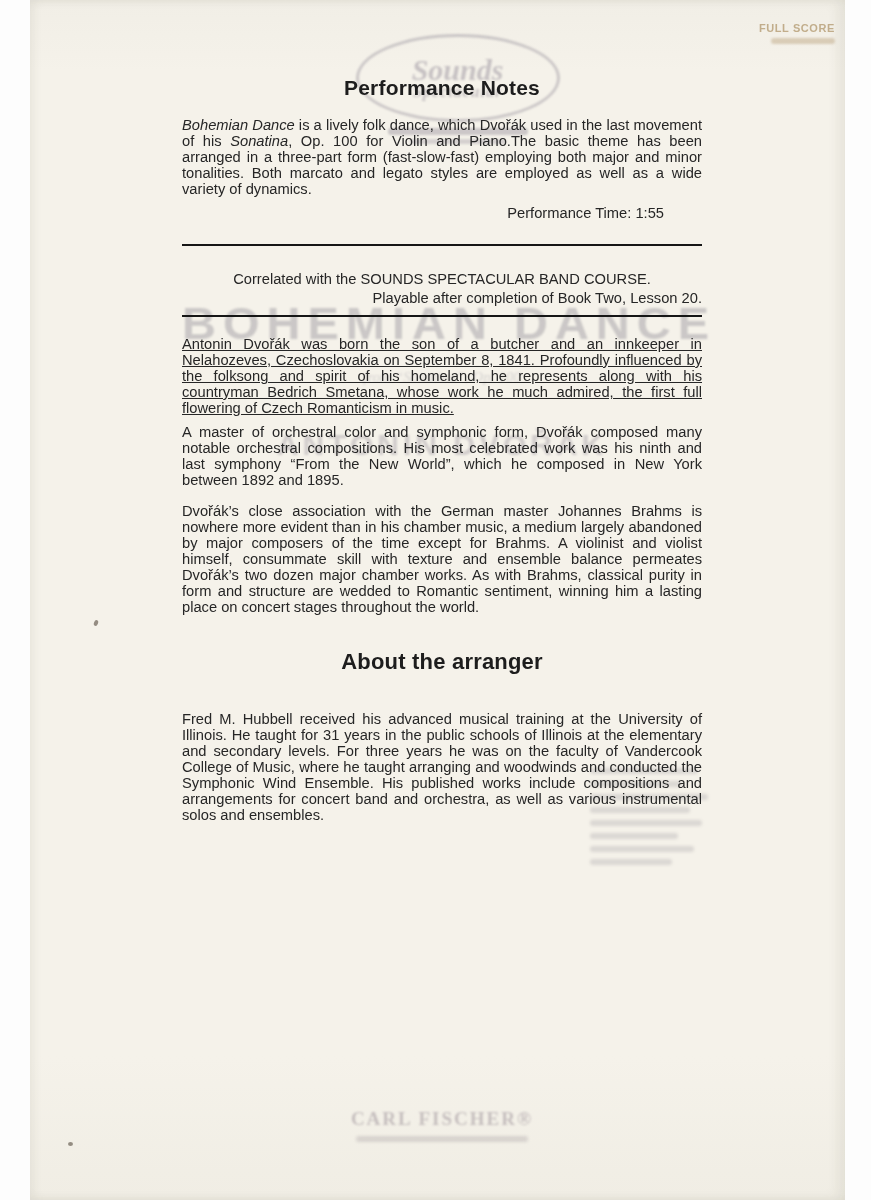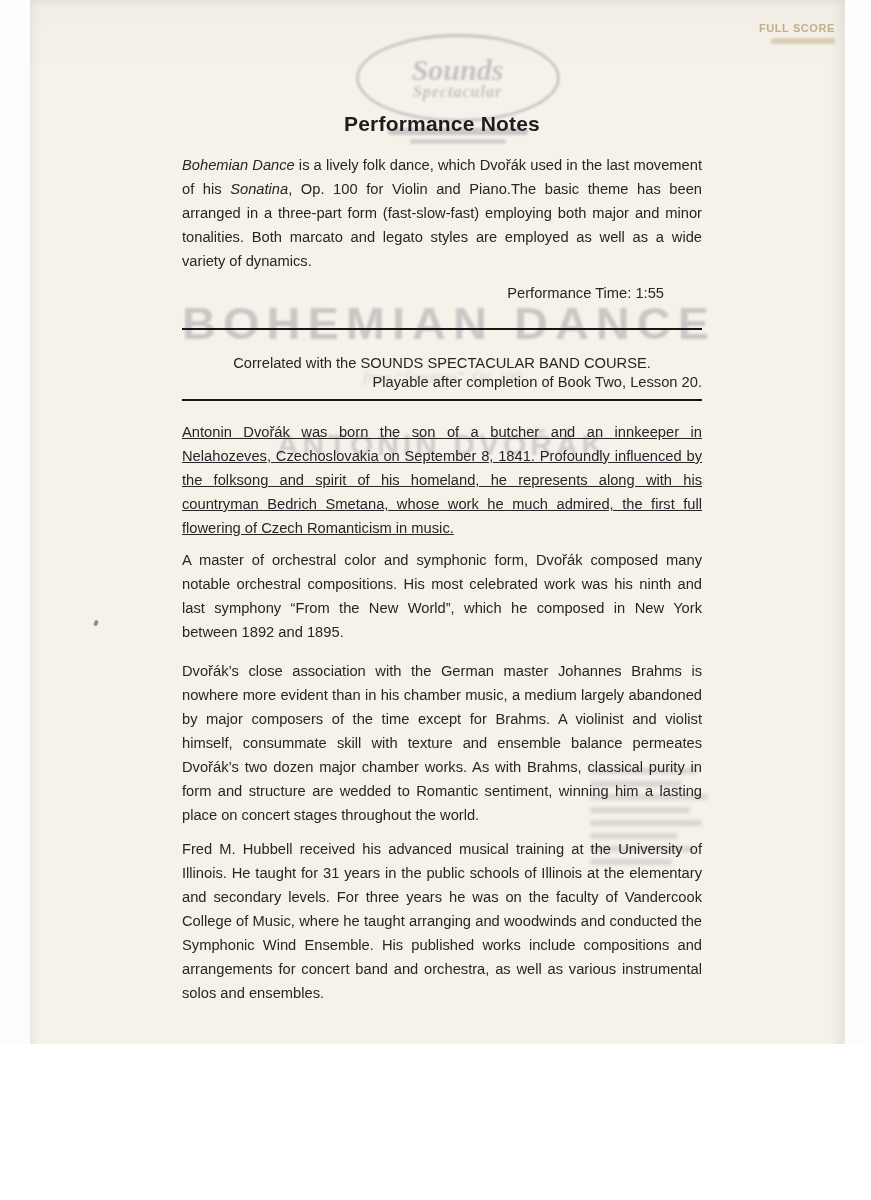--- a/index.html
+++ b/index.html
@@ -1,18 +1,18 @@
 <!DOCTYPE html>
 <html lang="en"><head>
 <meta charset="utf-8">
 <title>Scanned Page — Performance Notes</title>
 <style>
   html,body { margin:0; padding:0; background:#ffffff; }
   .page {
-    position:relative; width:871px; height:1044px; overflow:hidden;
+    position:relative; width:871px; height:1200px; overflow:hidden;
     background:#fdfdfd;
     font-family:"Liberation Sans","DejaVu Sans",sans-serif;
   }
   .paper {
     position:absolute; left:30px; top:0; width:815px; height:1200px;
     background:linear-gradient(180deg,#f1eee6 0%,#f5f2ea 6%,#f5f2ea 88%,#f0ede4 100%);
     box-shadow: inset -7px 0 12px rgba(60,50,30,0.07), inset 5px 0 9px rgba(60,50,30,0.05);
   }
 
   
@@ -67,37 +67,37 @@
   .ghost-publisher .bar { width:172px; height:6px; background:rgba(110,98,112,0.20);
     border-radius:3px; margin:6px auto 0; filter:blur(1px); }
 
   .speck { position:absolute; background:rgba(70,58,45,0.55); border-radius:50%; }
   .speck1 { left:64px; top:620px; width:4px; height:6px; transform:rotate(22deg); }
   .speck2 { left:38px; top:1142px; width:5px; height:4px; }
 
   
   .content { position:absolute; left:152px; top:0; width:520px; color:#262626; }
   h1,h2 { font-weight:bold; text-align:center; color:#1d1d1d; }
-  h1 { margin:0; padding-top:112px; font-size:21px; letter-spacing:0.2px; }
+  h1 { margin:0; padding-top:76px; font-size:21px; letter-spacing:0.2px; }
   h2 { font-size:22px; letter-spacing:0.2px; }
-  .content p { font-size:14.7px; line-height:24px; text-align:justify; margin:0; }
+  .content p { font-size:14.7px; line-height:16px; text-align:justify; margin:0; }
   .italic { font-style:italic; }
   p.intro { margin-top:17px; }
   p.perf-time { margin-top:8px; margin-right:38px; text-align:right; }
   .rule { height:2px; background:#161616; }
   .rule-top { margin-top:23px; }
   .rule-bottom { margin-top:7px; }
   p.corr { margin-top:24px; text-align:center; line-height:19px; }
   p.corr2 { margin-top:0; text-align:right; line-height:19px; }
   h2.composer-h { margin:22px 0 0; }
   p.c1 { margin-top:19px;text-decoration:underline; }
   p.c2 { margin-top:8px; }
   p.c3 { margin-top:15px; }
   h2.arranger-h { margin:34px 0 0; }
-  p.a1 { margin-top:10px; }
+  p.a1 { margin-top:36px; }
 </style>
 </head>
 <body>
 
 <div class="page">
   <div class="paper">
 
     <div class="ghost ghost-corner">
       <span>FULL SCORE</span>
       <div class="bar"></div>
@@ -145,17 +145,18 @@
 
       <div class="rule rule-top"></div>
       <p class="corr">Correlated with the SOUNDS SPECTACULAR BAND COURSE.</p>
       <p class="corr2">Playable after completion of Book Two, Lesson 20.</p>
       <div class="rule rule-bottom"></div>
 
       <p class="c1">Antonin Dvořák was born the son of a butcher and an innkeeper in Nelahozeves, Czechoslovakia on September 8, 1841. Profoundly influenced by the folksong and spirit of his homeland, he represents along with his countryman Bedrich Smetana, whose work he much admired, the first full flowering of Czech Romanticism in music.</p>
       <p class="c2">A master of orchestral color and symphonic form, Dvořák composed many notable orchestral compositions. His most celebrated work was his ninth and last symphony “From the New World”, which he composed in New York between 1892 and 1895.</p>
       <p class="c3">Dvořák’s close association with the German master Johannes Brahms is nowhere more evident than in his chamber music, a medium largely abandoned by major composers of the time except for Brahms. A violinist and violist himself, consummate skill with texture and ensemble balance permeates Dvořák’s two dozen major chamber works. As with Brahms, classical purity in form and structure are wedded to Romantic sentiment, winning him a lasting place on concert stages throughout the world.</p>
 
+      <h2 class="arranger-h">About the arranger</h2>
       <p class="a1">Fred M. Hubbell received his advanced musical training at the University of Illinois. He taught for 31 years in the public schools of Illinois at the elementary and secondary levels. For three years he was on the faculty of Vandercook College of Music, where he taught arranging and woodwinds and conducted the Symphonic Wind Ensemble. His published works include compositions and arrangements for concert band and orchestra, as well as various instrumental solos and ensembles.</p>
 
     </div>
   </div>
 </div>
 
 </body></html>

